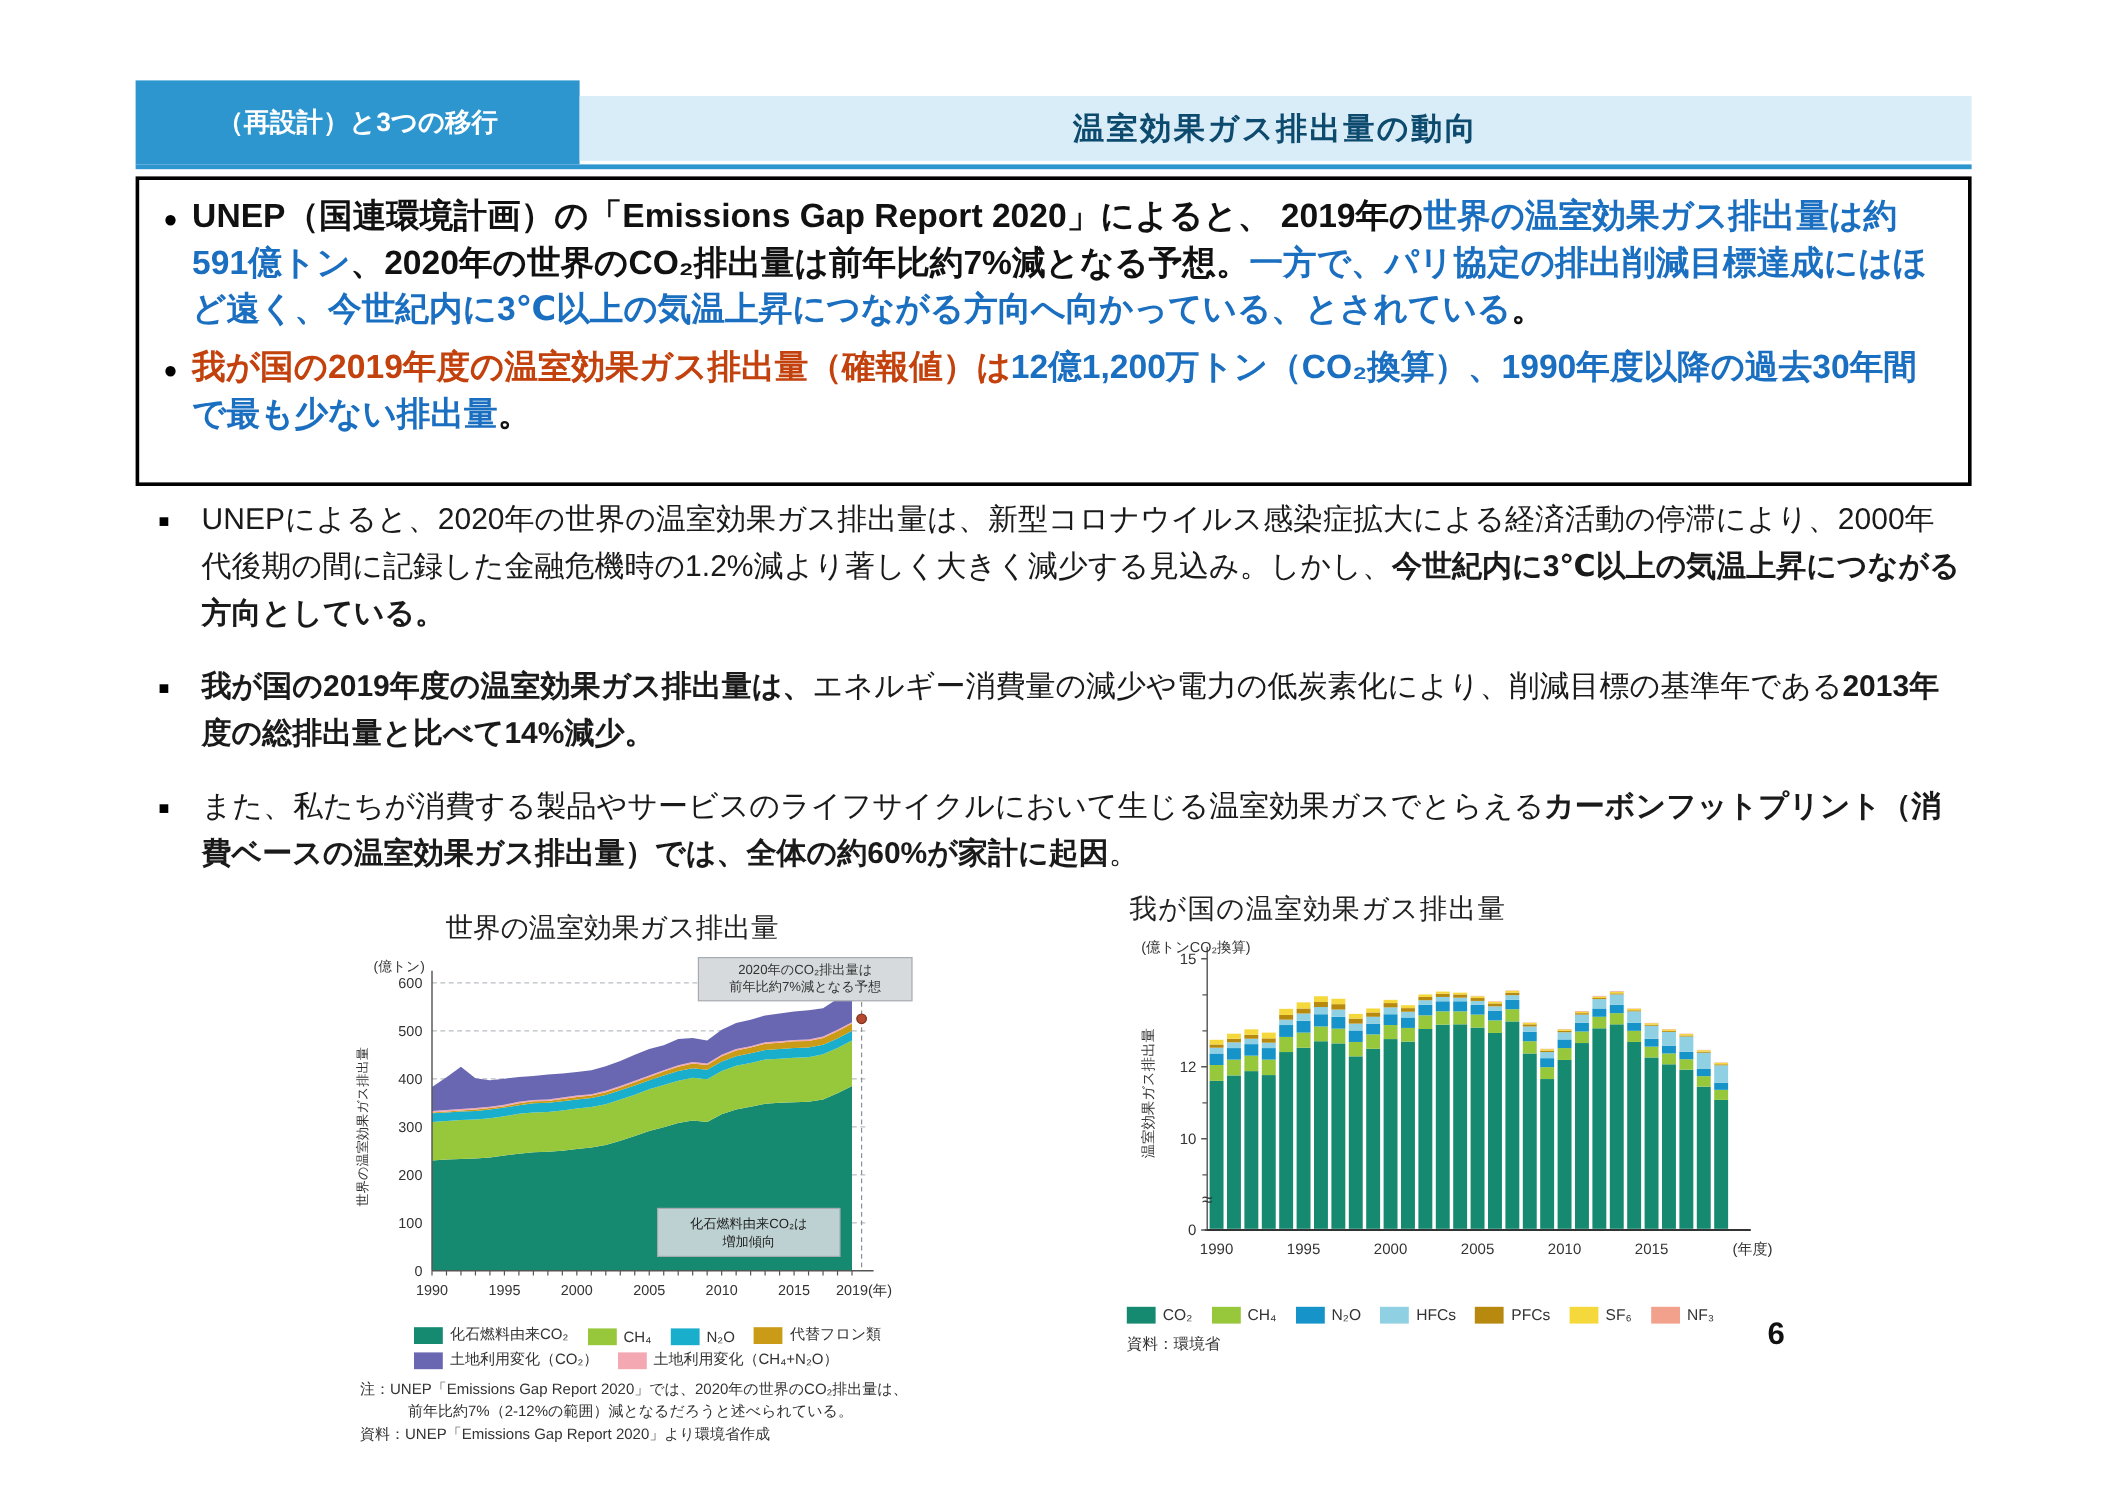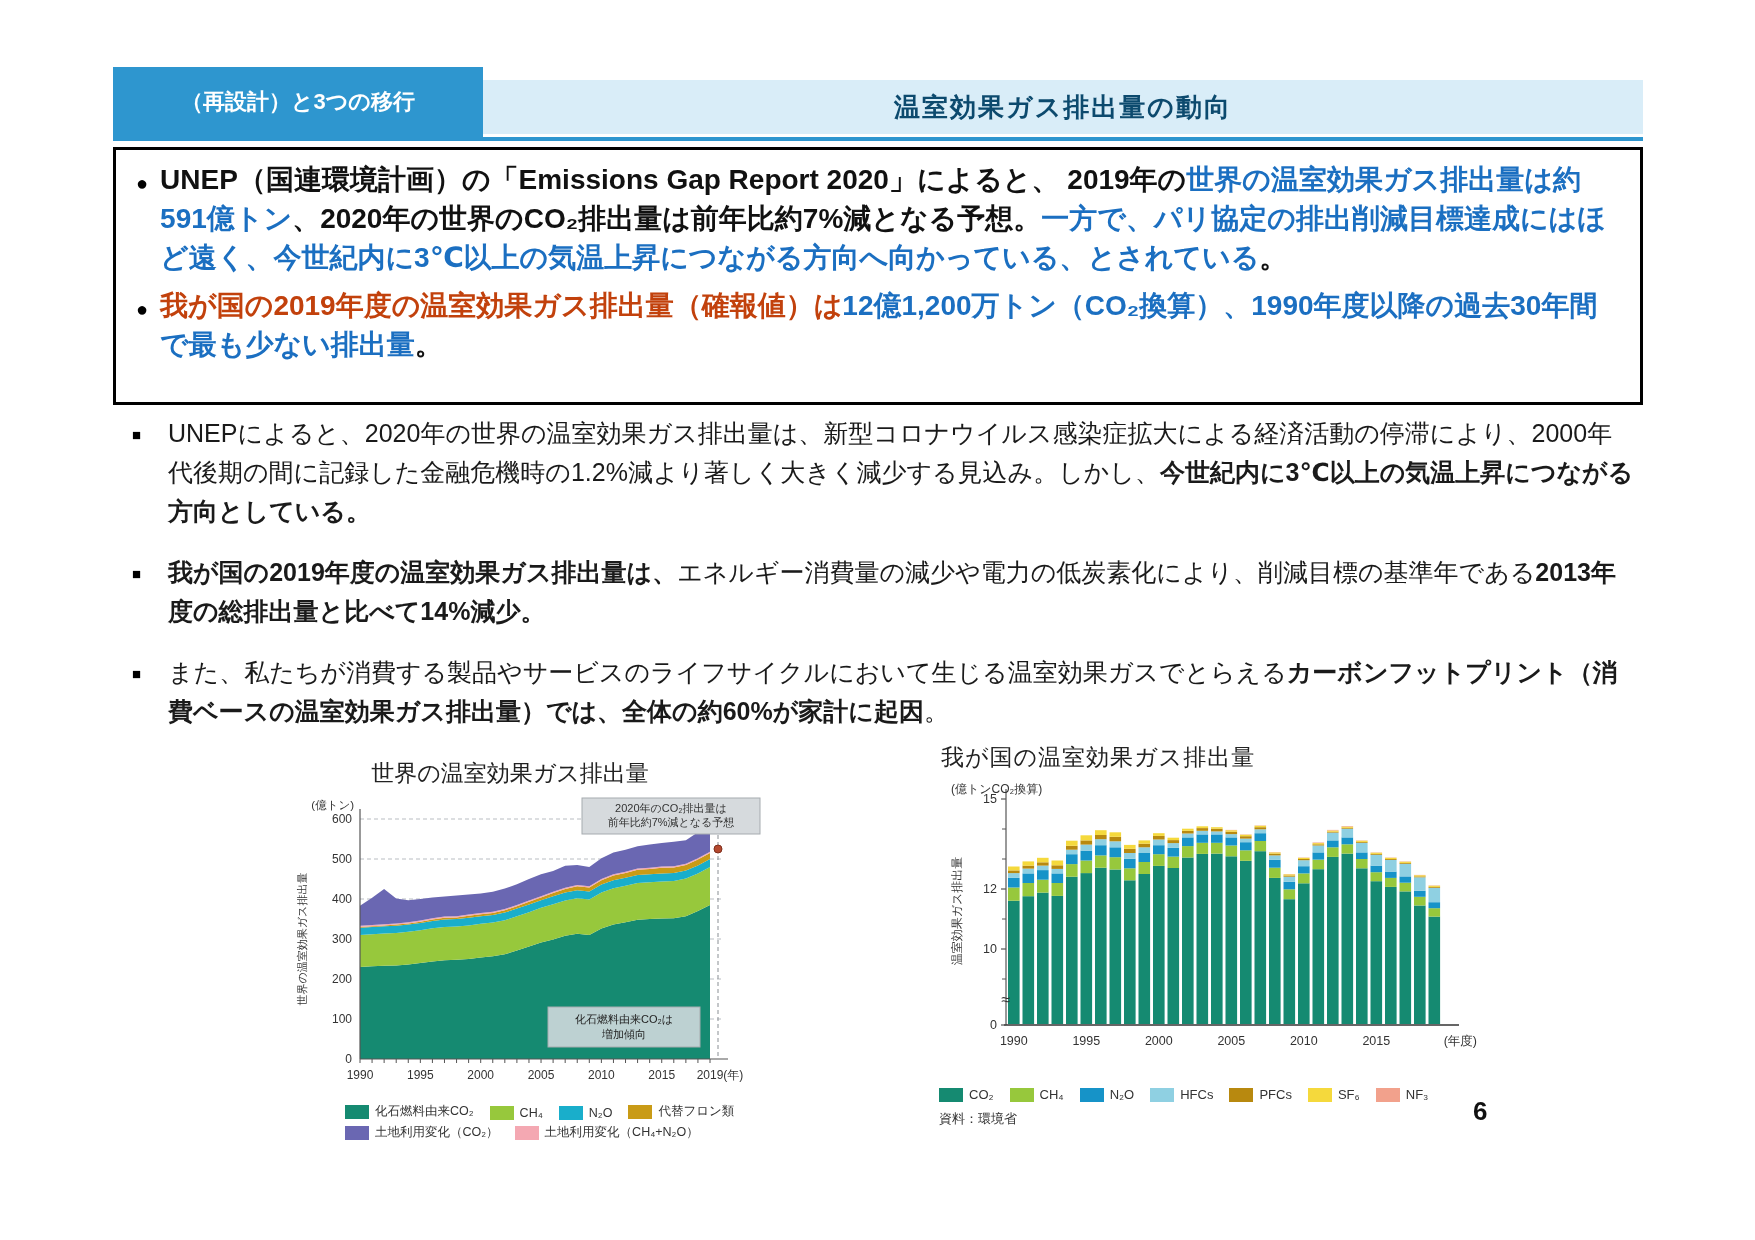--- a/index.html
+++ b/index.html
@@ -181,20 +181,24 @@
       <div class="legend-row">
           <span class="lg">
             <span class="sw" style="background: rgb(106, 103, 178);"></span>
             <span>土地利用変化（CO₂）</span>
           </span>
           <span class="lg">
             <span class="sw" style="background: rgb(244, 168, 178);"></span>
             <span>土地利用変化（CH₄+N₂O）</span>
           </span>
         </div>
+    </div>
+    <div class="notes">
+      <div class="note">注：UNEP「Emissions Gap Report 2020」では、2020年の世界のCO₂排出量は、前年比約7%（2-12%の範囲）減となるだろうと述べられている。</div>
+      <div class="note">資料：UNEP「Emissions Gap Report 2020」より環境省作成</div>
     </div>
   </div>
 
   <div class="abs chart-block chart-right">
     <div class="chart-title">我が国の温室効果ガス排出量</div>
     <div><svg width="560" height="300" viewBox="0 0 560 300" style="margin-top:6px">
           <rect x="87.0" y="119.7" width="11.6" height="123.3" fill="#158a71"></rect>
           <rect x="87.0" y="106.5" width="11.6" height="13.2" fill="#97c83c"></rect>
           <rect x="87.0" y="96.9" width="11.6" height="9.6" fill="#1693c8"></rect>
           <rect x="87.0" y="92.1" width="11.6" height="4.8" fill="#8fd0e2"></rect>

